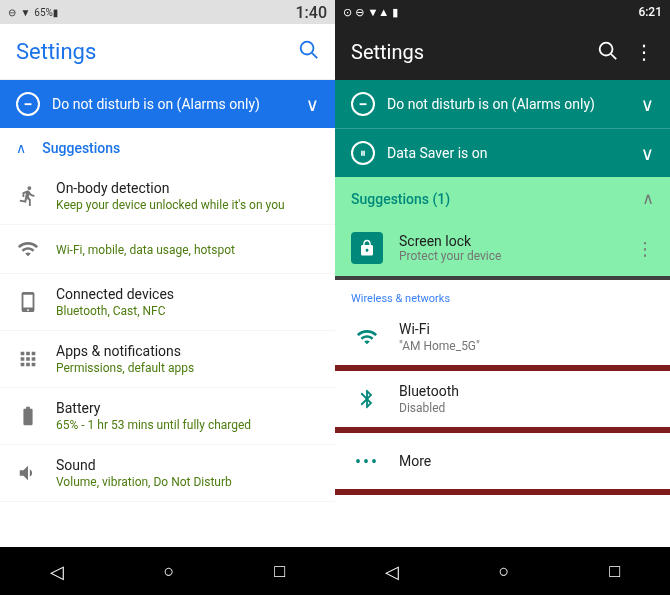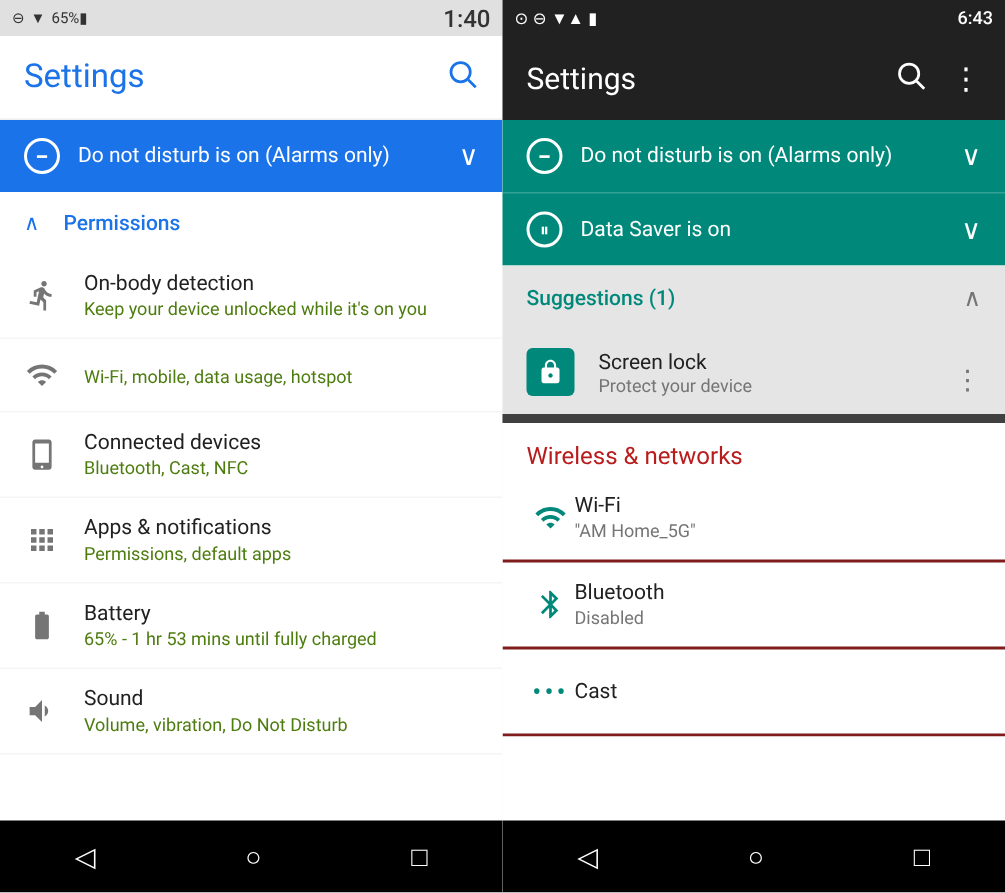--- a/index.html
+++ b/index.html
@@ -233,21 +233,21 @@
       align-items: center;
       justify-content: center;
       font-size: 12px;
       flex-shrink: 0;
     }
 
     .datasaver-banner .text { flex: 1; }
     .datasaver-banner .chevron { font-size: 18px; }
 
     .suggestions-section {
-      background: #e5e5e5;
+      background: #86efac;
     }
 
     .suggestions-header-right {
       display: flex;
       align-items: center;
       padding: 12px 16px;
       cursor: pointer;
     }
 
     .suggestions-header-right .label {
@@ -257,24 +257,24 @@
       flex: 1;
     }
 
     .suggestions-header-right .chevron {
       color: #757575;
       font-size: 16px;
     }
 
     .suggestion-item {
       display: flex;
-      align-items: flex-end;
+      align-items: center;
       padding: 12px 16px;
       gap: 16px;
-      border-bottom: 6px solid #404040;
+      border-bottom: 4px solid #404040;
     }
 
     .suggestion-item .icon {
       width: 32px;
       height: 32px;
       background: #00897b;
       border-radius: 4px;
       display: flex;
       align-items: center;
       justify-content: center;
@@ -282,33 +282,34 @@
       font-size: 16px;
     }
 
     .suggestion-item .text { flex: 1; }
     .suggestion-item .title { font-size: 14px; color: #212121; }
     .suggestion-item .subtitle { font-size: 12px; color: #757575; }
     .suggestion-item .more-icon { color: #757575; font-size: 18px; cursor: pointer; }
 
     .section-label {
       padding: 12px 16px 4px;
-      font-size: 16px;
-      color: #b91c1c;
+      font-size: 11px;
+      color: #3b82f6;
       text-transform: none;
     }
 
     .right-settings-list { overflow: hidden; }
 
     .right-setting-item {
       display: flex;
       align-items: center;
       padding: 12px 16px;
+      gap: 16px;
       cursor: pointer;
-      border-bottom: 2px solid #7f1d1d;
+      border-bottom: 6px solid #7f1d1d;
     }
 
     .right-setting-icon {
       width: 32px;
       height: 32px;
       display: flex;
       align-items: center;
       justify-content: center;
       color: #00897b;
       font-size: 20px;
@@ -353,21 +354,21 @@
   </div>
 
   <div class="dnd-banner-left">
     <div class="minus-icon">−</div>
     <span class="text">Do not disturb is on (Alarms only)</span>
     <span class="chevron">∨</span>
   </div>
 
   <div class="suggestions-header-left">
     <span class="chevron-up">∧</span>
-    <span class="label">Permissions</span>
+    <span class="label">Suggestions</span>
   </div>
 
   <div class="settings-list">
 
     <div class="setting-item">
       <div class="setting-icon">
         <svg width="22" height="22" viewBox="0 0 24 24" fill="#757575">
             <path d="M13.49 5.48c1.1 0 2-.9 2-2s-.9-2-2-2-2 .9-2 2 .9 2 2 2zm-3.6 13.9l1-4.4 2.1 2v6h2v-7.5l-2.1-2 .6-3c1.3 1.5 3.3 2.5 5.5 2.5v-2c-1.9 0-3.5-1-4.3-2.4l-1-1.6c-.4-.6-1-1-1.7-1-.3 0-.5.1-.8.1l-5.2 2.2v4.7h2v-3.4l1.8-.7-1.6 8.1-4.9-1-.4 2 7 1.4z"></path>
           </svg>
       </div>
@@ -448,21 +449,21 @@
 
 <div class="right-panel" style="display: flex; flex-direction: column; height: 595px;">
 
   <div class="status-bar-right">
     <span style="display:flex;gap:3px;align-items:center;">
       <span>⊙</span>
       <span>⊖</span>
       <span>▼▲</span>
       <span>▮</span>
     </span>
-    <span class="time">6:43</span>
+    <span class="time">6:21</span>
   </div>
 
   <div class="header-right">
     <span class="title">Settings</span>
     <div class="icons">
       <span class="icon">
         <svg width="22" height="22" viewBox="0 0 24 24" fill="none" stroke="#fff" stroke-width="2">
           <circle cx="11" cy="11" r="7"></circle>
             <line x1="16.5" y1="16.5" x2="22" y2="22"></line>
         </svg>
@@ -530,21 +531,21 @@
         <div class="right-setting-subtitle">Disabled</div>
       </div>
     </div>
 
 
     <div class="right-setting-item">
       <div class="right-setting-icon">
         <span style="color:#00897b;font-size:18px;letter-spacing:2px;">•••</span>
       </div>
       <div class="right-setting-text">
-        <div class="right-setting-title">Cast</div>
+        <div class="right-setting-title">More</div>
       </div>
     </div>
 
   </div>
 
   <div class="nav-bar-right" style="margin-top:auto;">
     <span class="nav-icon">◁</span>
     <span class="nav-icon">○</span>
     <span class="nav-icon">□</span>
   </div>

